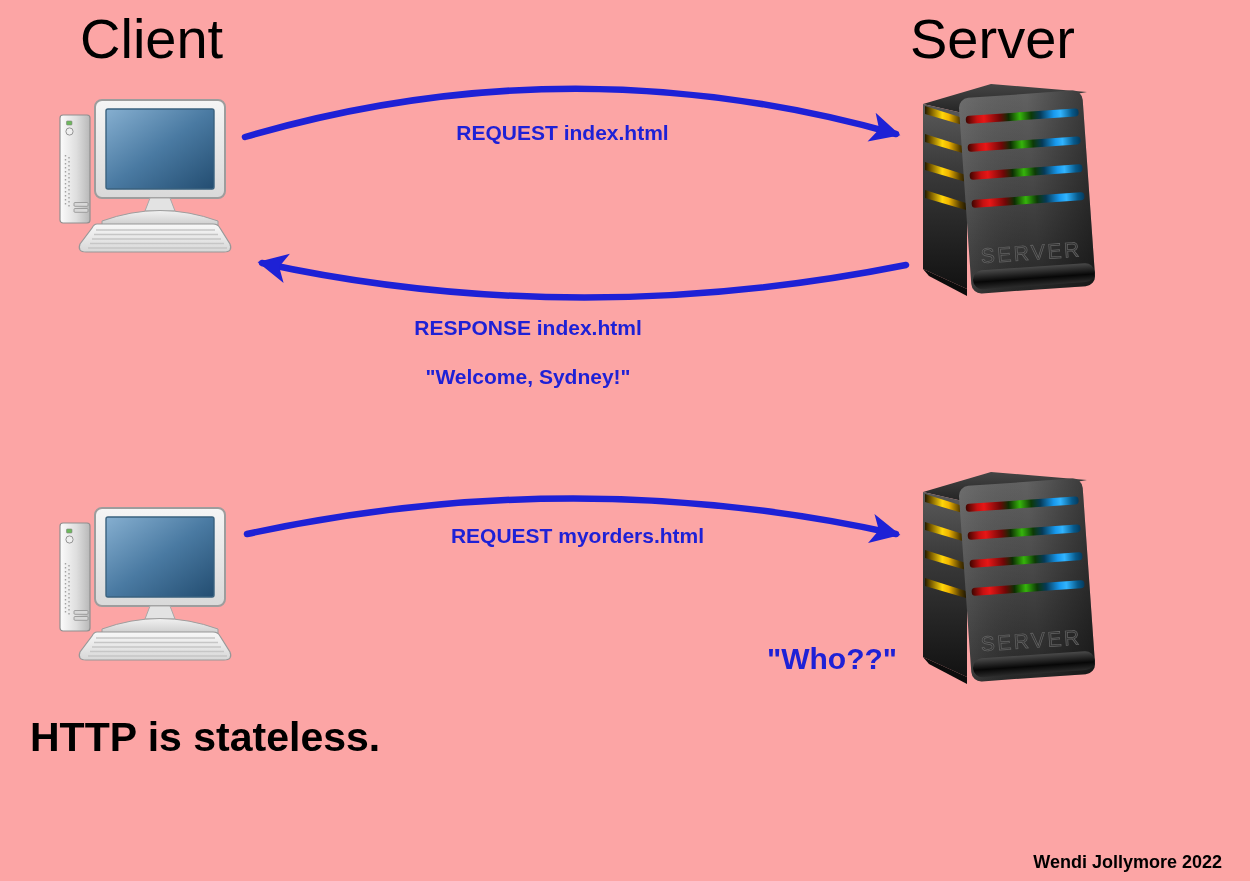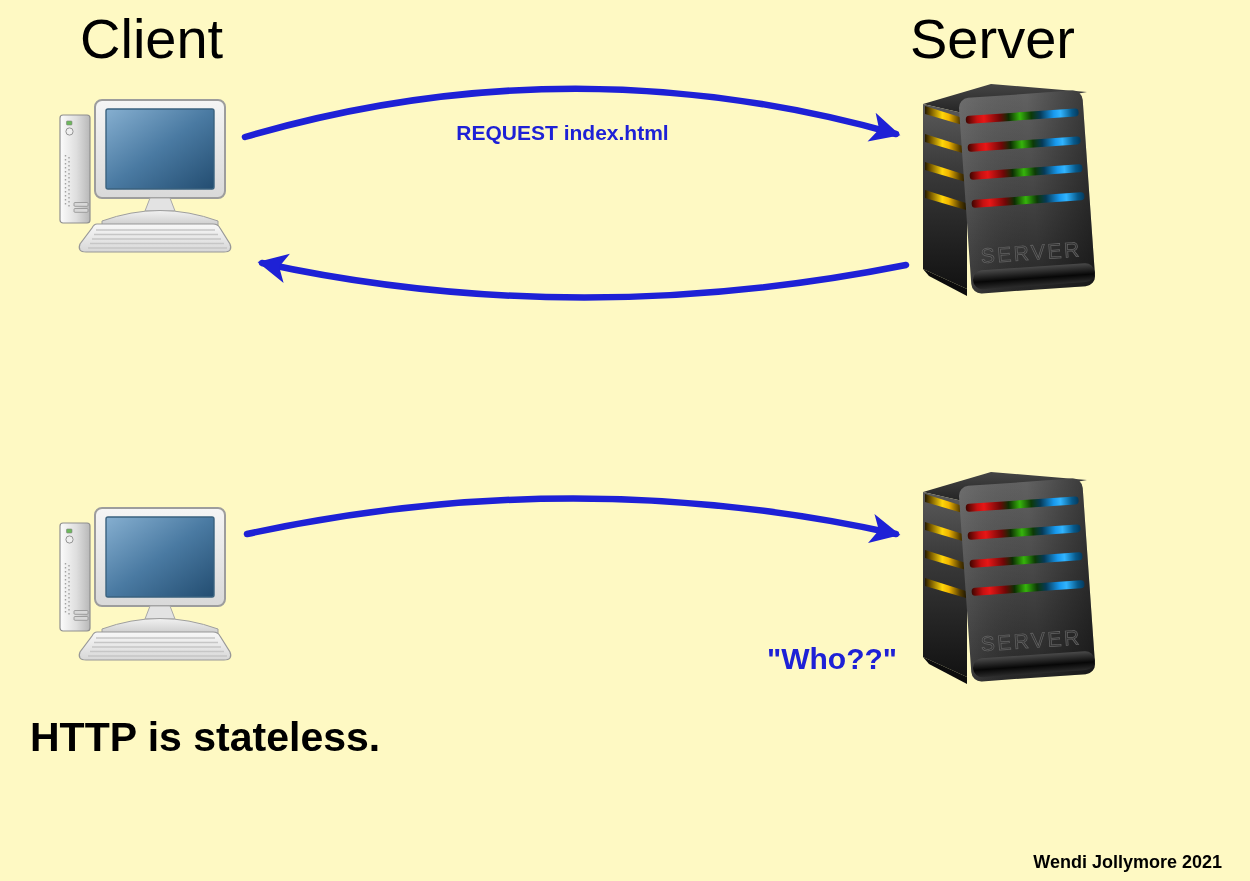--- a/index.html
+++ b/index.html
@@ -1,19 +1,19 @@
 <!DOCTYPE html>
 <html><head>
 <meta charset="utf-8">
 <style>
   html,body{margin:0;padding:0;background:#ffffff;}
   .canvas{
     position:relative;
     width:1250px;height:881px;
-    background:#fef9c3;
+    background:#fca5a5;
     overflow:hidden;
     font-family:"Liberation Sans","DejaVu Sans",sans-serif;
   }
   .abs{position:absolute;}
   .title{
     font-size:56px;
     color:#000;
     white-space:nowrap;
     line-height:1.1;
   }
@@ -175,19 +175,26 @@
     <path d="M906,265 Q575,331 262,263" fill="none" stroke="#1e21d6" stroke-width="6.5" stroke-linecap="round" marker-end="url(#arrowHead)"></path>
     <path d="M247,534 Q575,463 896,534" fill="none" stroke="#1e21d6" stroke-width="6.5" stroke-linecap="round" marker-end="url(#arrowHead)"></path>
   </svg>
 
   <div class="abs title" style="left:80px;top:8px;">Client</div>
   <div class="abs title" style="left:910px;top:8px;">Server</div>
 
   <div class="abs bluelabel" style="left:325px;top:108px;width:475px;">
     <div>REQUEST index.html</div>
   </div>
-
+  <div class="abs bluelabel" style="left:288px;top:303px;width:480px;">
+    <div>RESPONSE index.html</div>
+    <div>"Welcome, Sydney!"</div>
+  </div>
+
+  <div class="abs bluelabel" style="left:340px;top:511px;width:475px;">
+    <div>REQUEST myorders.html</div>
+  </div>
   <div class="abs bluelabel" style="left:752px;top:634px;width:160px;font-size:30px;">"Who??"</div>
 
   <div class="abs caption" style="left:30px;top:714px;">HTTP is stateless.</div>
 
-  <div class="abs credit" style="right:28px;top:852px;">Wendi Jollymore 2021</div>
+  <div class="abs credit" style="right:28px;top:852px;">Wendi Jollymore 2022</div>
 </div>
 
 </body></html>

